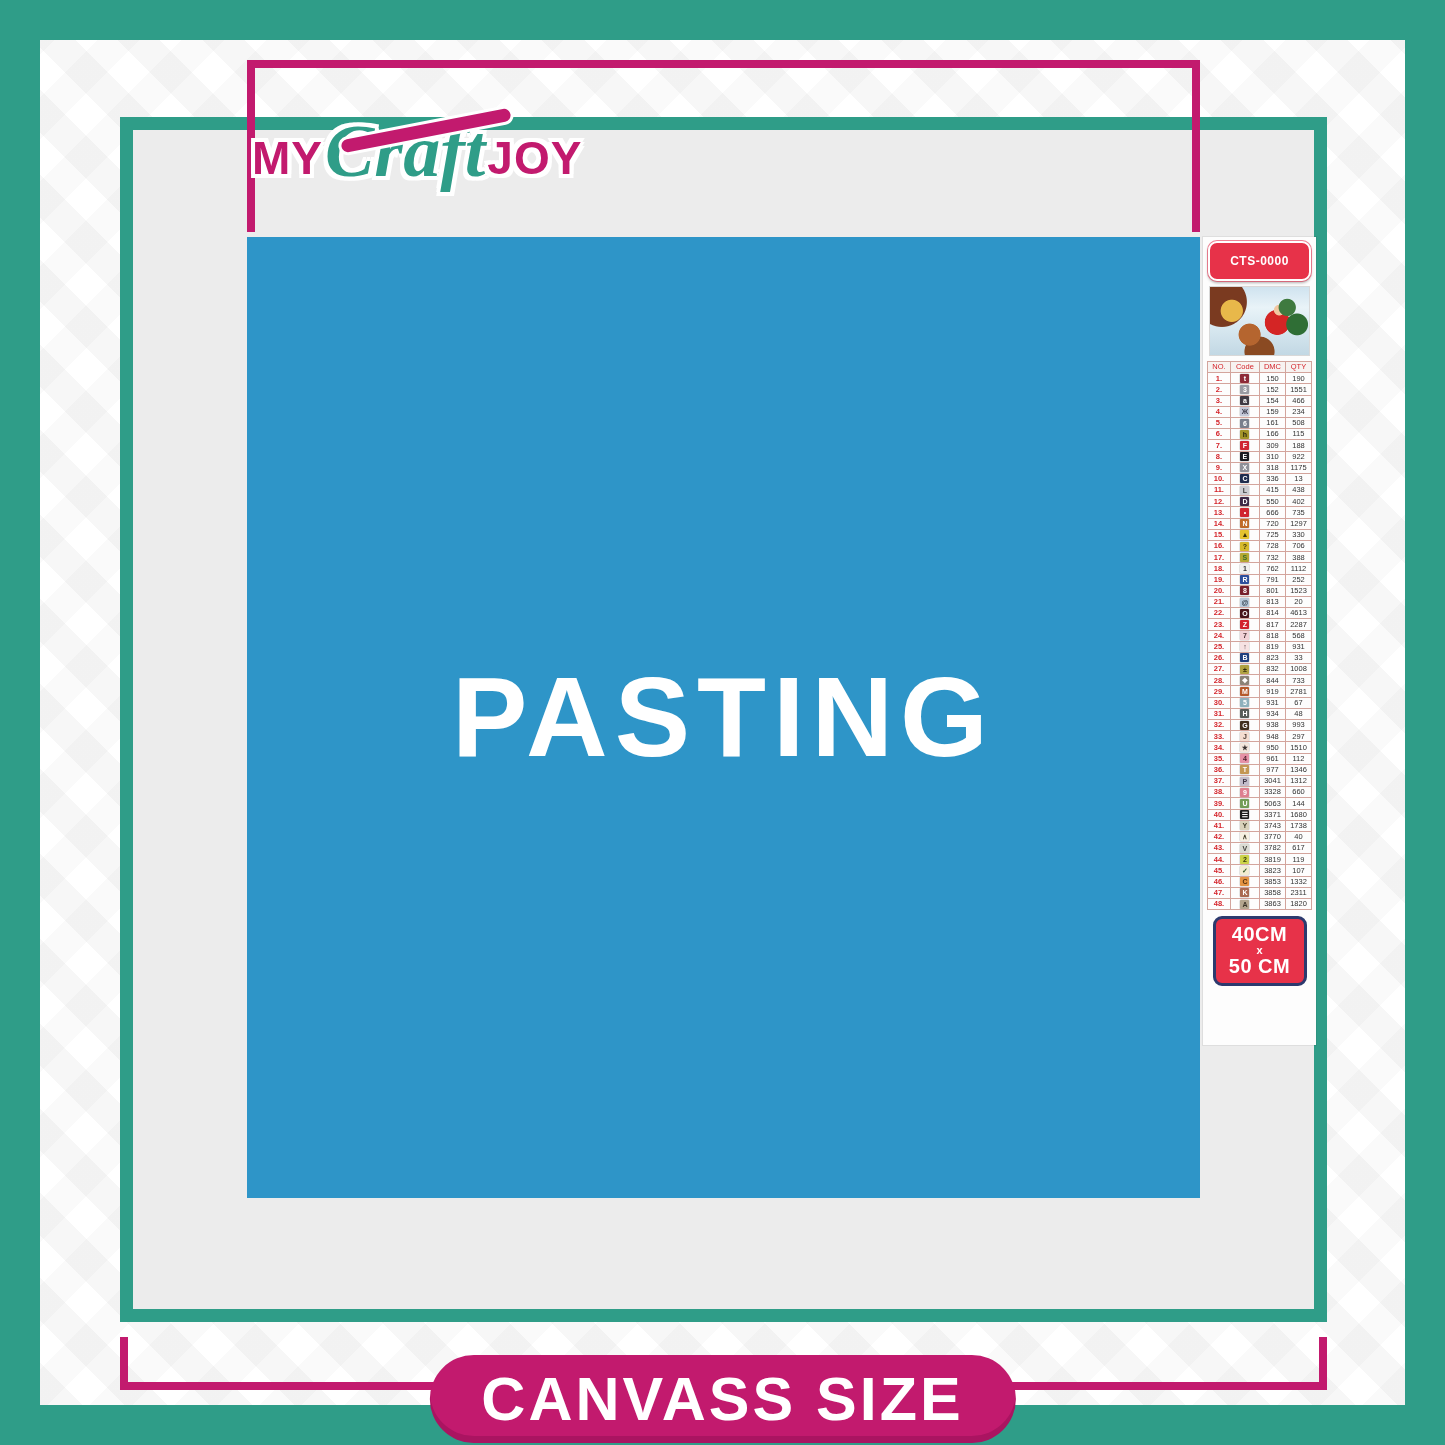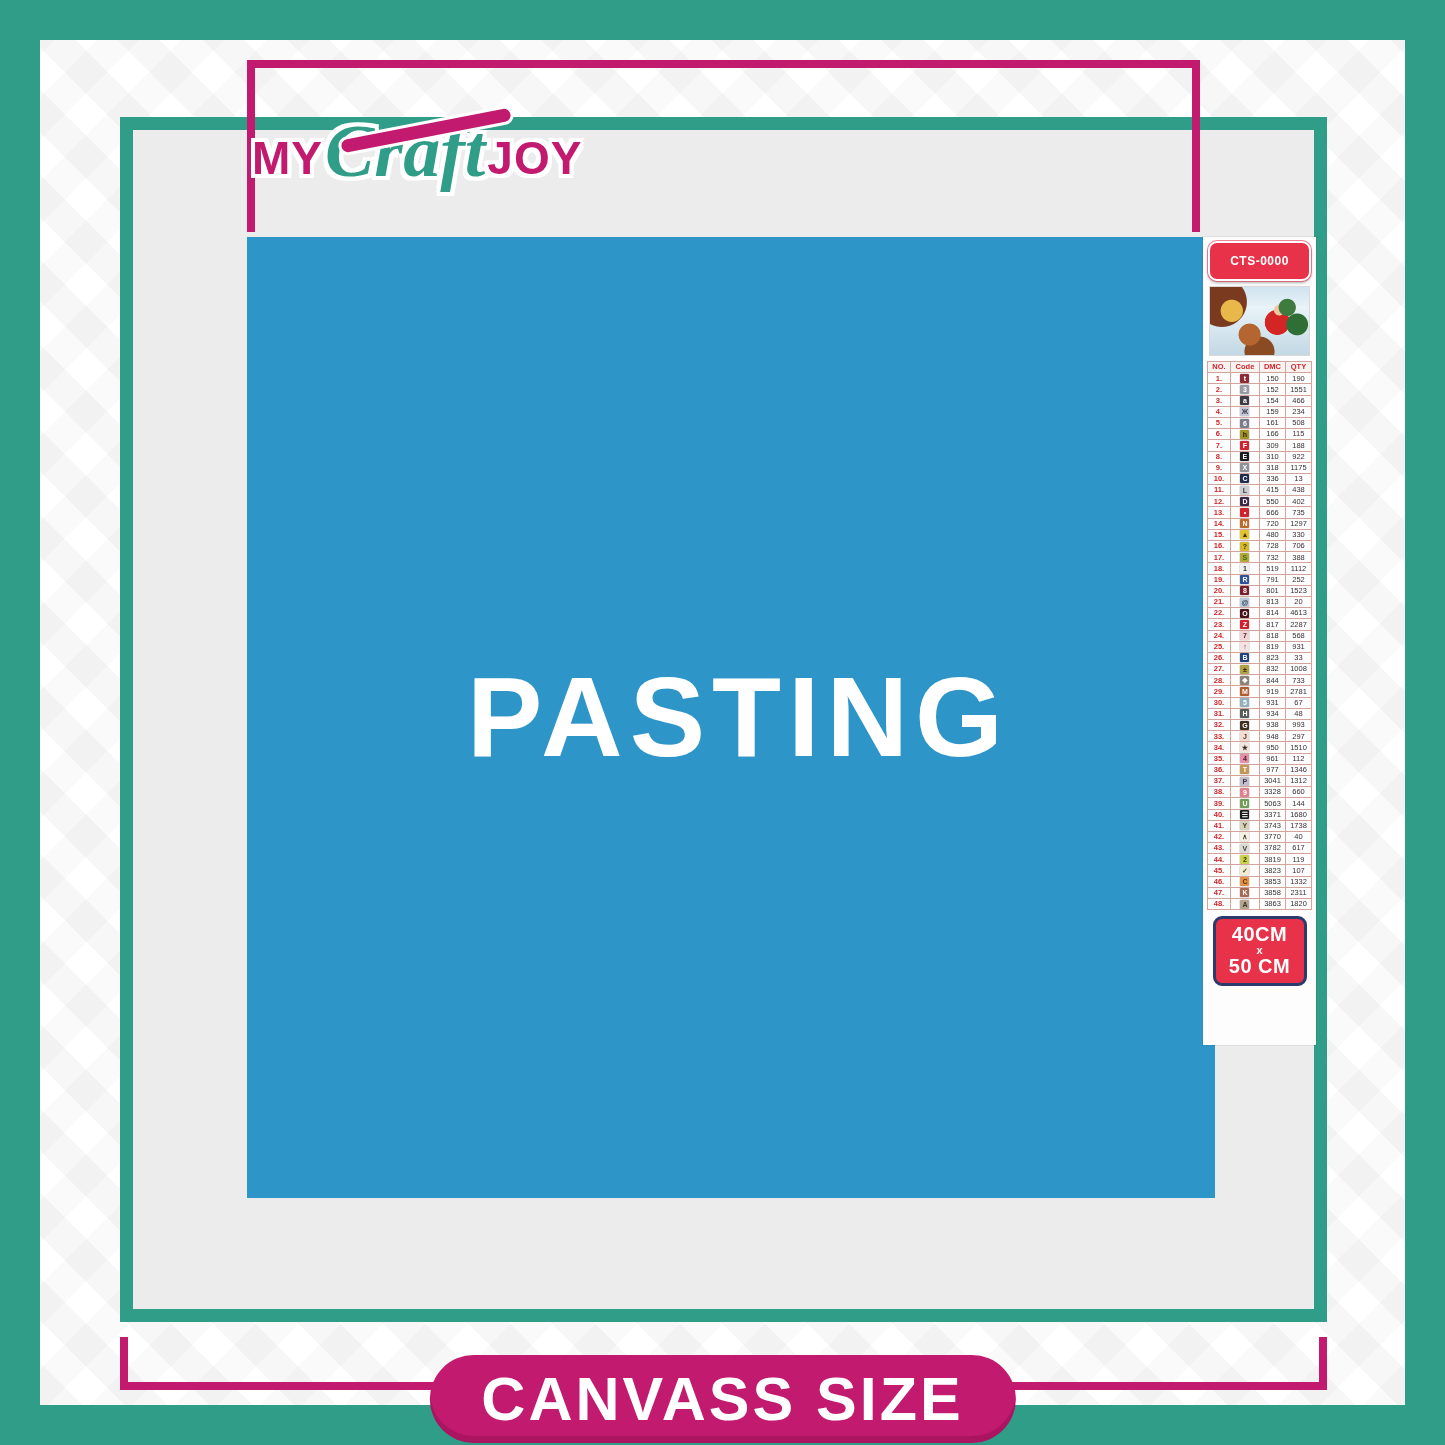--- a/index.html
+++ b/index.html
@@ -47,21 +47,21 @@
     background:var(--magenta);color:#fff;font-weight:bold;font-size:61px;
     letter-spacing:3px;white-space:nowrap;z-index:6;text-align:center;
   }
   .pill-top{top:16px;}
   .pill-bottom{top:1355px;box-shadow:inset 0 -7px 0 rgba(100,5,60,.25);}
 
   
   .blue-area{
     position:absolute;left:247px;top:237px;width:953px;height:961px;
     background:var(--blue);z-index:2;
-    display:flex;flex-direction:column;align-items:center;justify-content:center;padding-left:15px;
+    display:flex;flex-direction:column;align-items:center;justify-content:center;
   }
   .pasting-text{
     color:#fff;font-weight:bold;font-size:113px;line-height:.95;
     letter-spacing:7px;text-align:center;
   }
 
   
   .logo{position:absolute;left:252px;top:128px;z-index:4;display:flex;align-items:flex-end;}
   .logo .outline{
     text-shadow:-4px -4px 0 #fff,4px -4px 0 #fff,-4px 4px 0 #fff,4px 4px 0 #fff,
@@ -101,21 +101,21 @@
       radial-gradient(circle at 12% 22%, #7a3a20 0 24%, transparent 25%),
       radial-gradient(circle at 50% 95%, #8a4a22 0 18%, transparent 19%),
       linear-gradient(180deg,#cfe3ef 0%,#e9f3f8 30%,#d8e8f0 60%,#c2d8e4 100%);
   }
   table.colors{border-collapse:collapse;width:100%;table-layout:fixed;}
   table.colors th,table.colors td{
     border:1px solid #d3a49c;padding:0;height:10.2px;
     font-size:7.5px;text-align:center;vertical-align:middle;color:#333;line-height:1;
     overflow:hidden;white-space:nowrap;
   }
-  table.colors th{color:var(--table-red);font-weight:bold;background:#f7f3f1;}
+  table.colors th{color:var(--table-red);font-weight:normal;background:#f7f3f1;}
   table.colors td.no{color:var(--table-red);font-weight:bold;}
   table.colors col.c-no{width:22%;}
   table.colors col.c-code{width:28%;}
   table.colors col.c-dmc{width:25%;}
   table.colors col.c-qty{width:25%;}
   .sym{
     display:inline-block;width:9px;height:9px;line-height:9px;border-radius:1px;
     font-size:7px;font-weight:bold;text-align:center;vertical-align:middle;
     box-shadow:0 0 0 .5px rgba(0,0,0,.2);
   }
@@ -254,39 +254,39 @@
           </tr>
           <tr>
             <td class="no">14.</td>
             <td><span class="sym" style="background: rgb(192, 106, 40); color: rgb(255, 255, 255);">N</span></td>
             <td>720</td>
             <td>1297</td>
           </tr>
           <tr>
             <td class="no">15.</td>
             <td><span class="sym" style="background: rgb(227, 195, 46); color: rgb(58, 50, 8);">▲</span></td>
-            <td>480</td>
+            <td>725</td>
             <td>330</td>
           </tr>
           <tr>
             <td class="no">16.</td>
             <td><span class="sym" style="background: rgb(214, 185, 43); color: rgb(58, 50, 8);">?</span></td>
             <td>728</td>
             <td>706</td>
           </tr>
           <tr>
             <td class="no">17.</td>
             <td><span class="sym" style="background: rgb(181, 168, 50); color: rgb(58, 110, 40);">S</span></td>
             <td>732</td>
             <td>388</td>
           </tr>
           <tr>
             <td class="no">18.</td>
             <td><span class="sym" style="background: rgb(240, 240, 238); color: rgb(51, 51, 51);">1</span></td>
-            <td>519</td>
+            <td>762</td>
             <td>1112</td>
           </tr>
           <tr>
             <td class="no">19.</td>
             <td><span class="sym" style="background: rgb(45, 79, 156); color: rgb(255, 255, 255);">R</span></td>
             <td>791</td>
             <td>252</td>
           </tr>
           <tr>
             <td class="no">20.</td>

